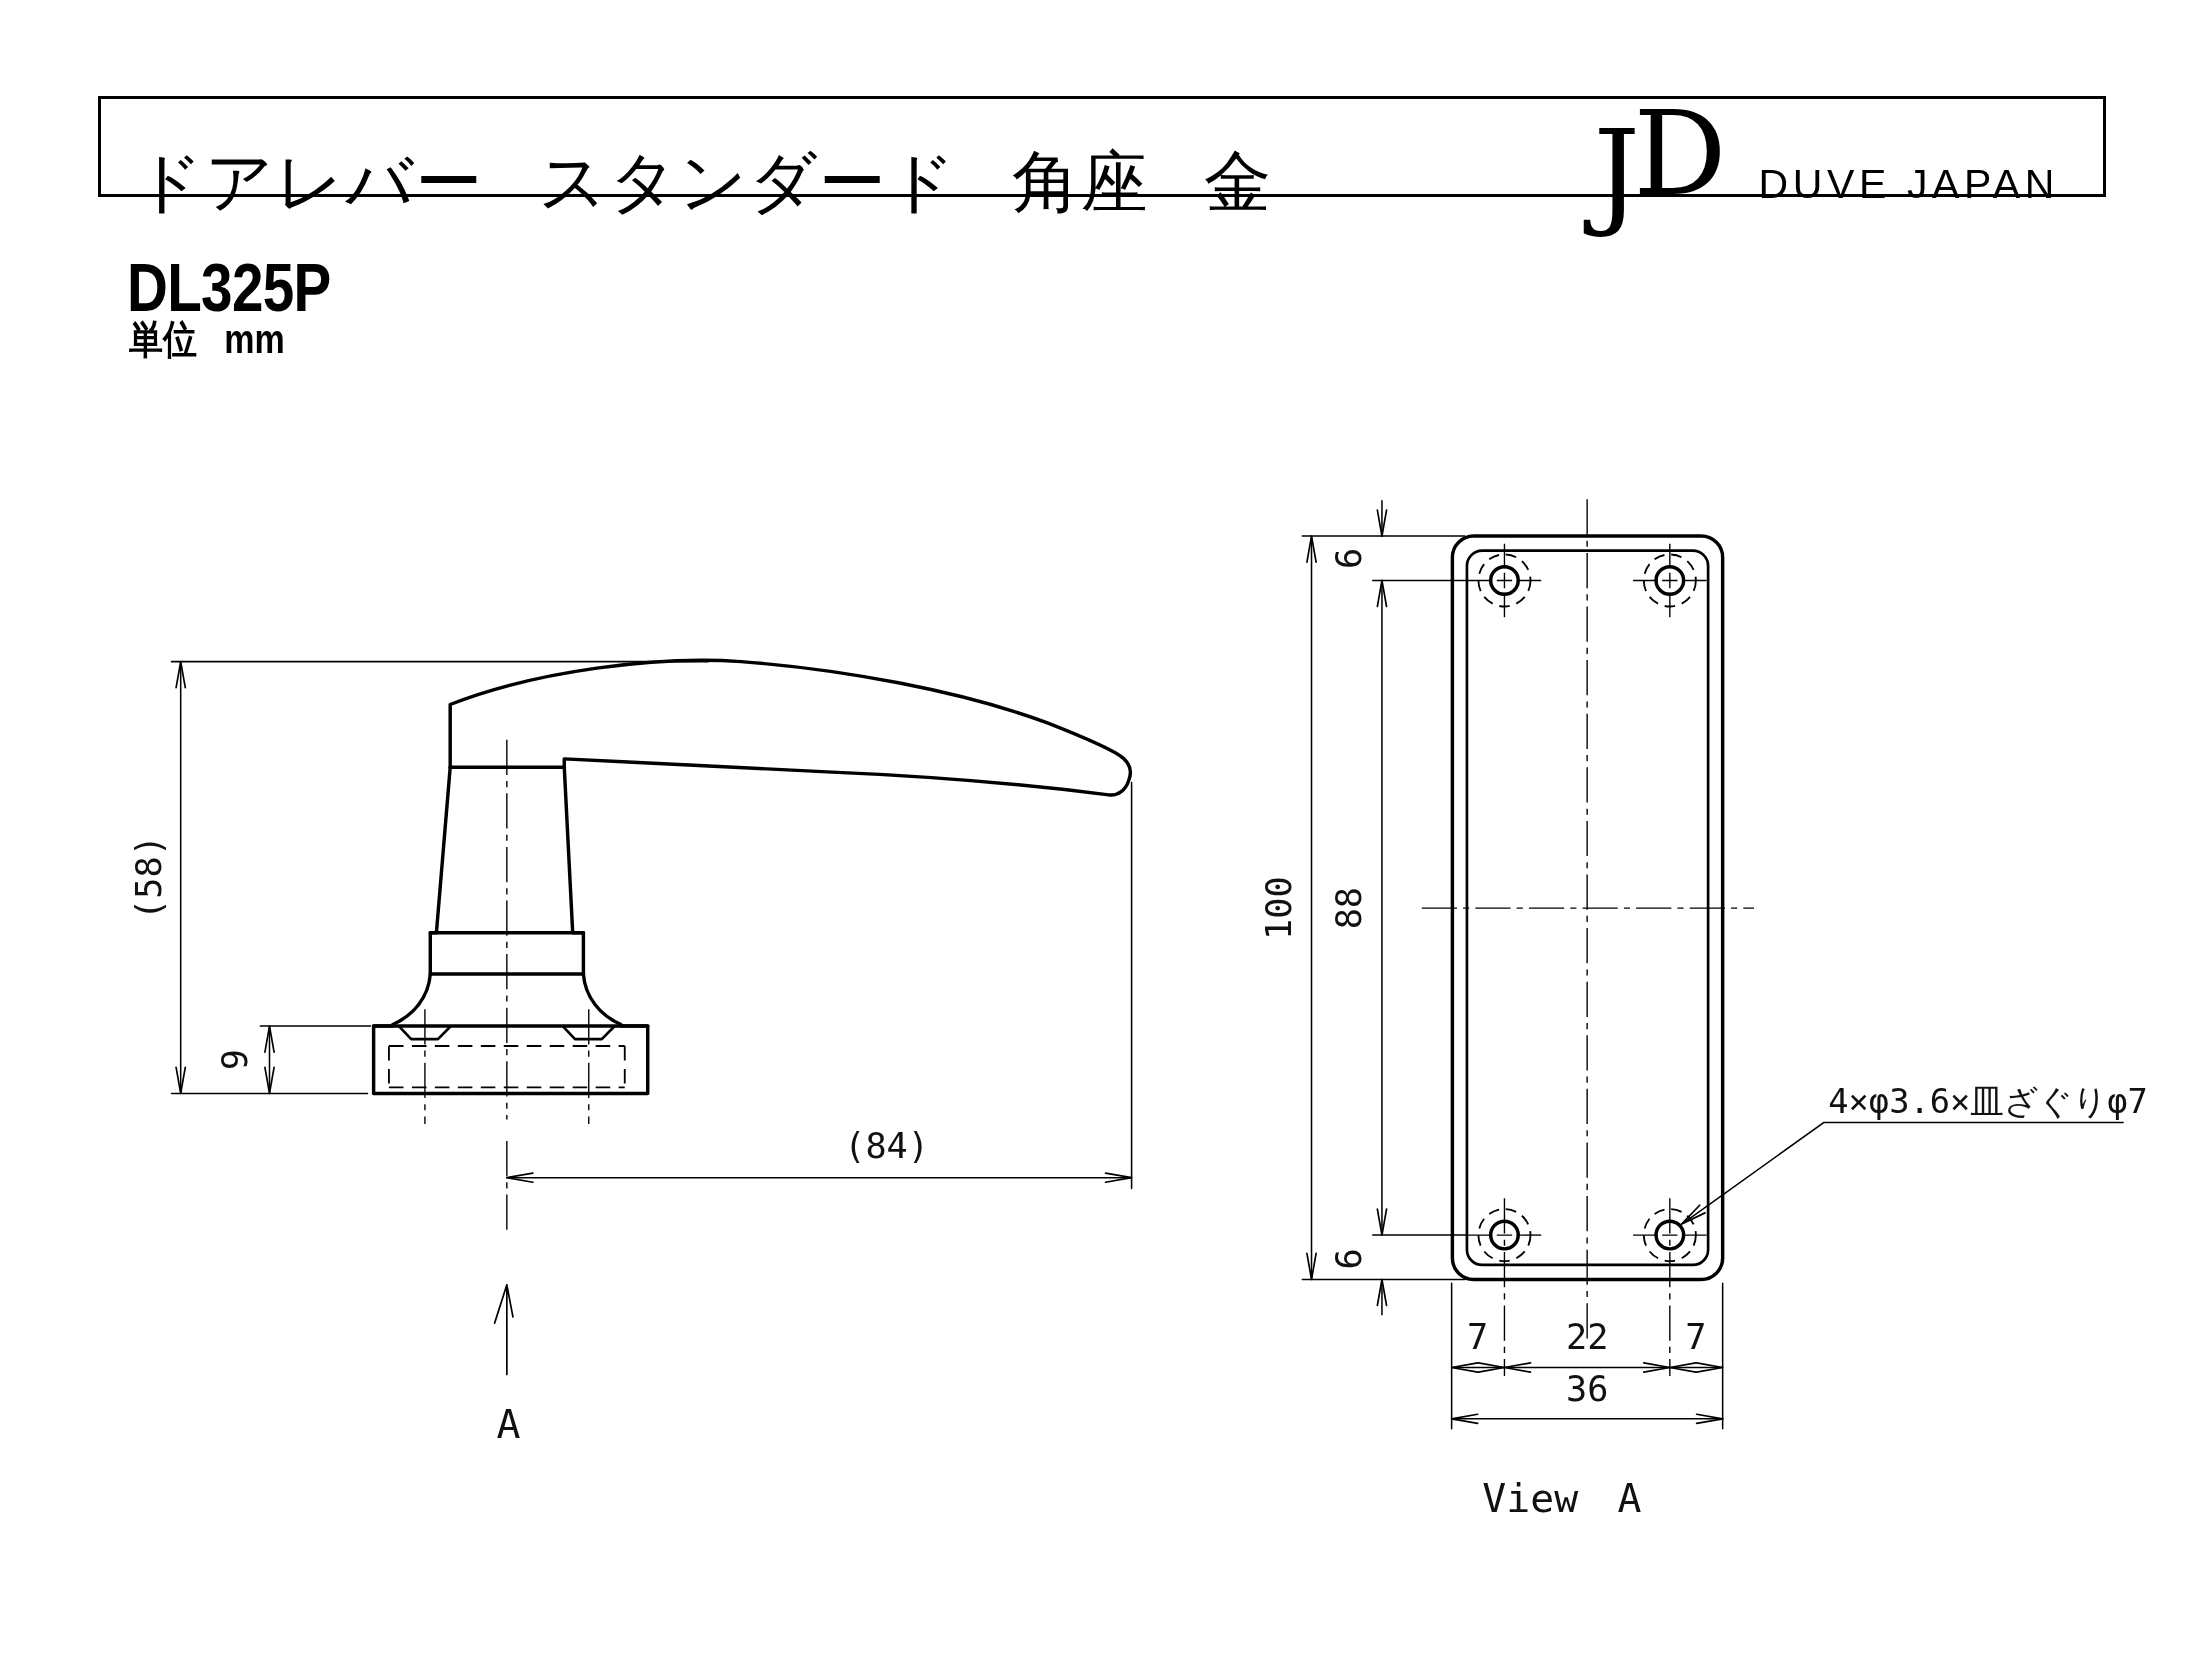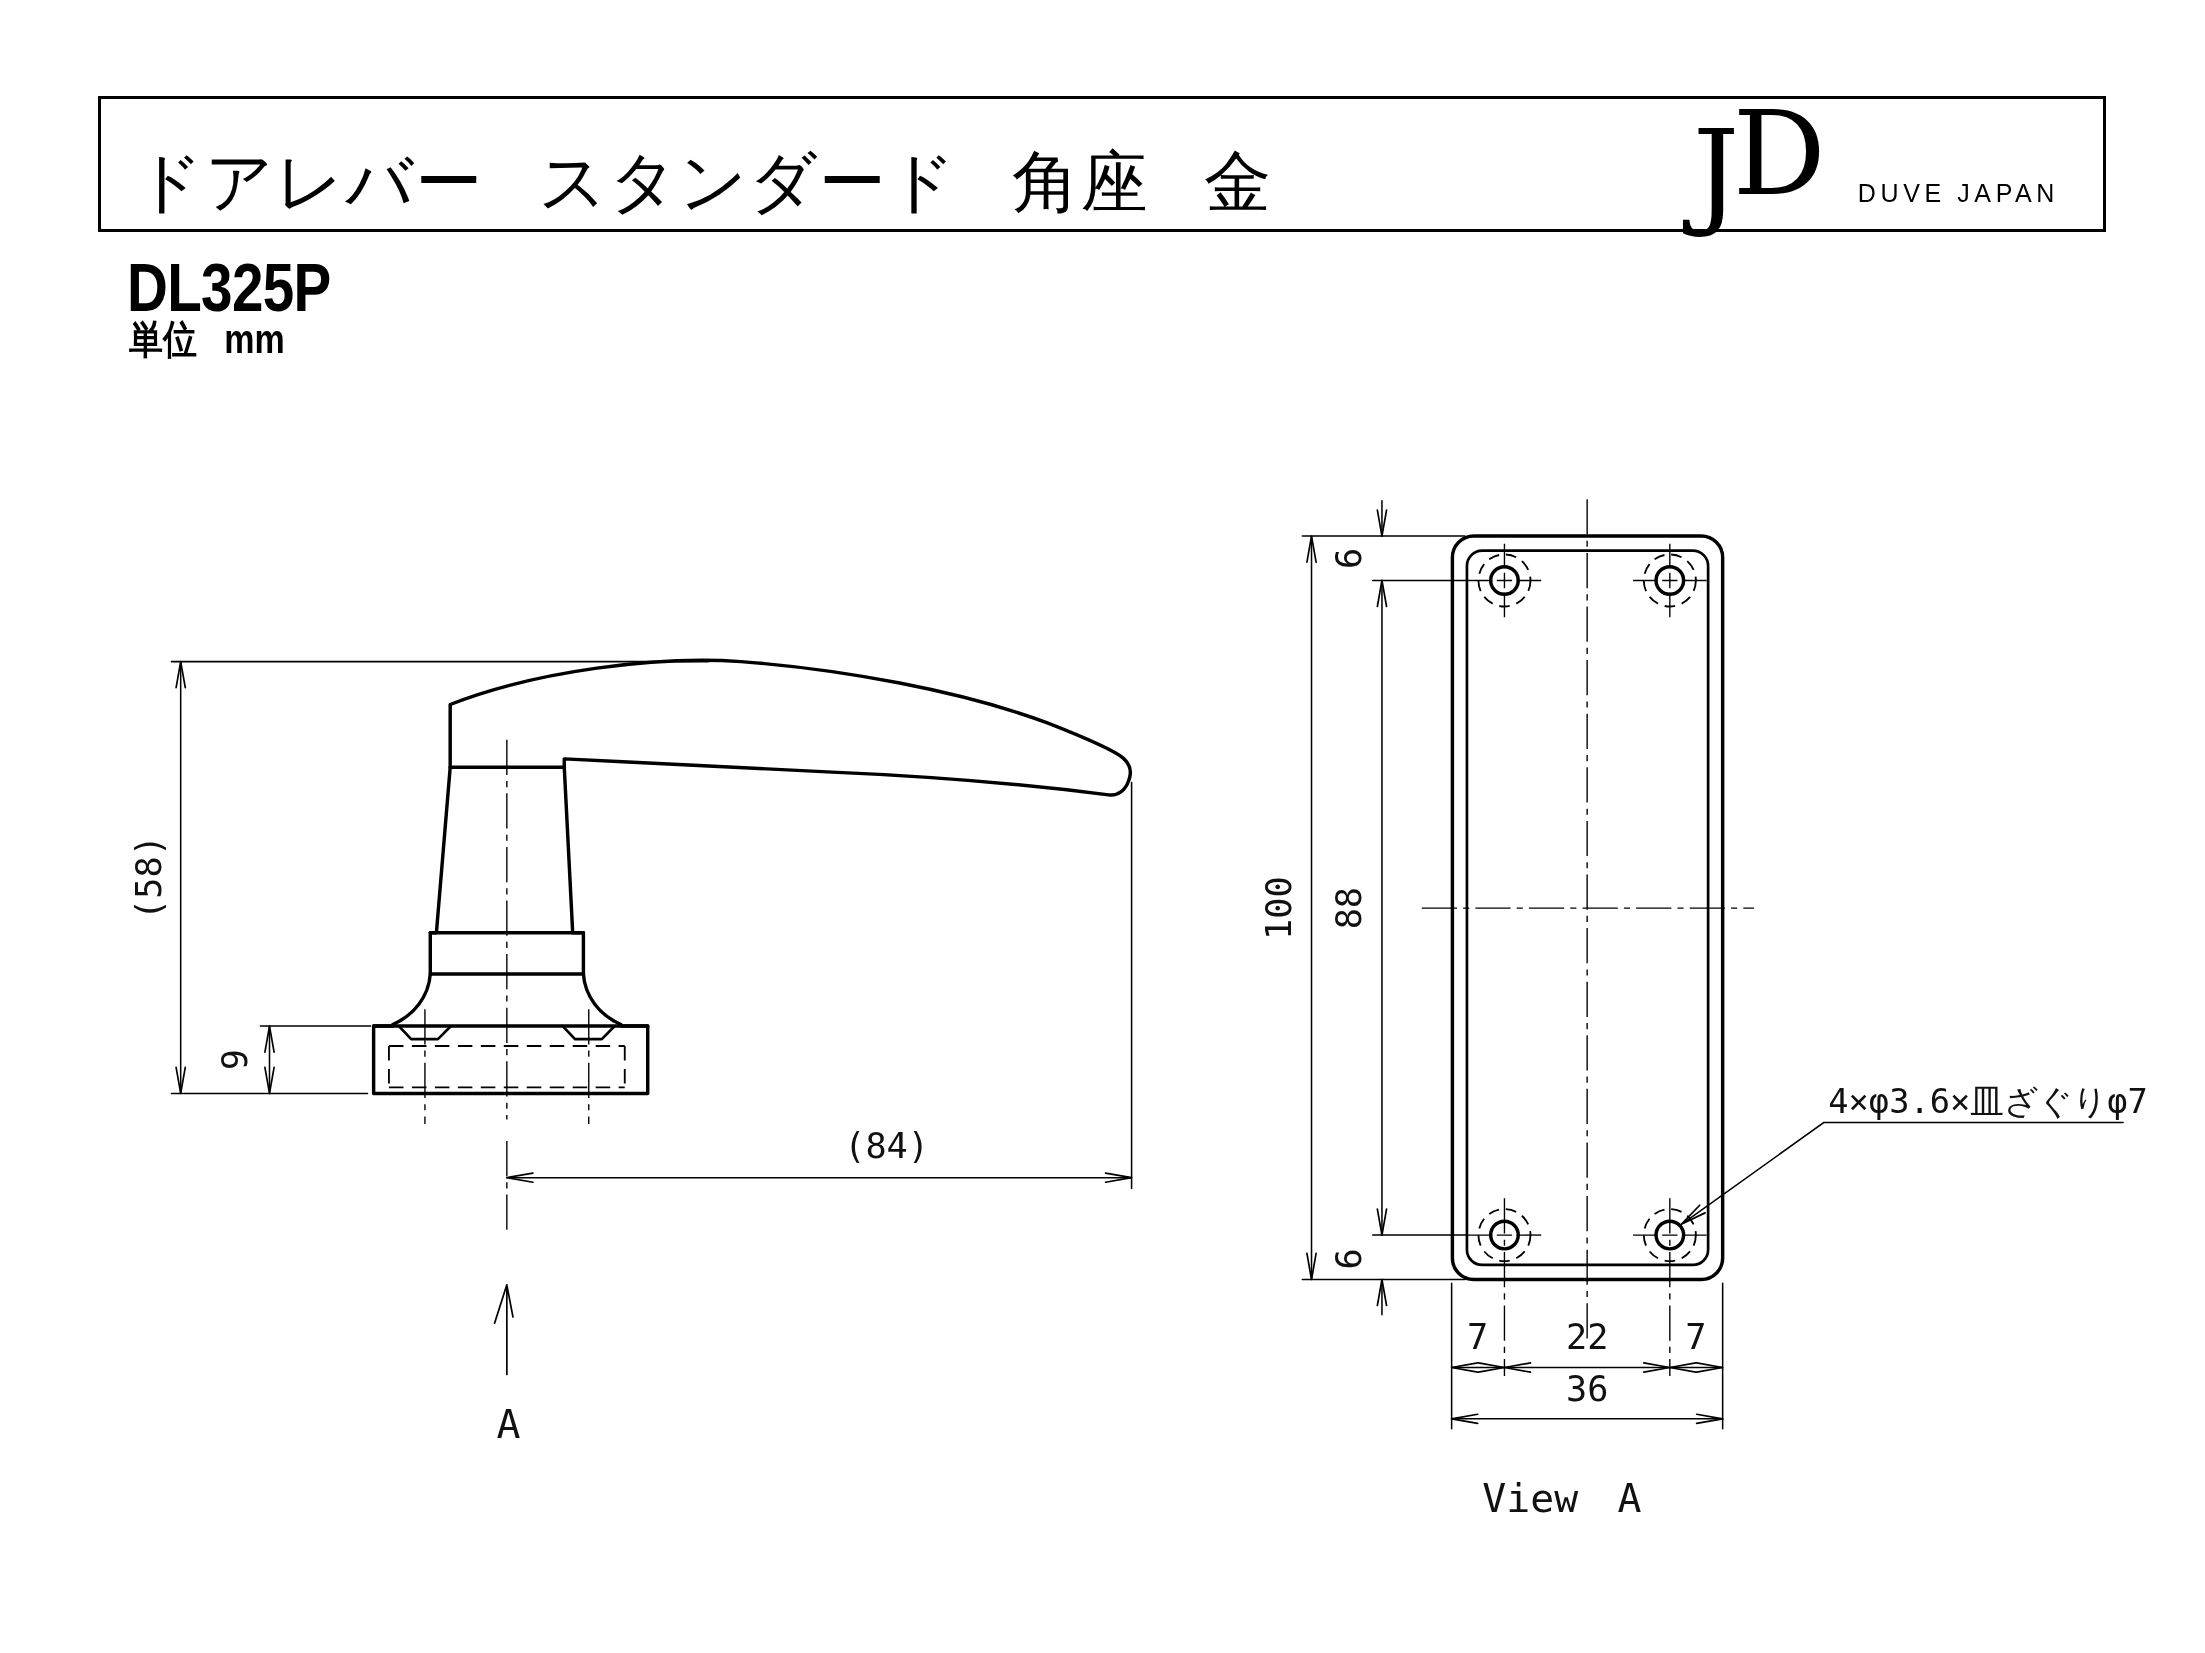--- a/index.html
+++ b/index.html
@@ -1,28 +1,28 @@
 <!DOCTYPE html>
 <html style="font-size:12.3px"><head>
 <meta charset="utf-8">
 <style>
   html,body{margin:0;padding:0;background:#ffffff;}
   body{width:2205px;height:1654px;position:relative;overflow:hidden;
        font-family:"Liberation Sans",sans-serif;color:#000;}
 
   
-  .title-box{position:absolute;left:98px;top:96px;width:2008px;height:136px;
+  .title-box{position:absolute;left:98px;top:96px;width:2008px;height:101px;
              border:3.8px solid #000;background:#fff;box-sizing:border-box;}
   .title-text{position:absolute;left:34px;top:38px;font-family:"DejaVu Serif","Liberation Serif",serif;
               font-size:67px;letter-spacing:1.5px;word-spacing:32px;white-space:nowrap;}
   .logo{position:absolute;right:44px;top:6.1px;height:123px;display:flex;align-items:flex-end;}
   .logo-mark{position:relative;width:162px;height:121px;font-family:"DejaVu Serif","Liberation Serif",serif;}
   .jd-d{position:absolute;left:40px;top:-10.7px;font-size:116px;line-height:1;}
   .jd-j{position:absolute;left:0px;top:7.7px;font-size:116px;line-height:1;}
-  .logo-word{font-size:25px;letter-spacing:4.6px;padding-bottom:20px;padding-left:3.1px;white-space:nowrap;}
+  .logo-word{font-size:41px;letter-spacing:4.6px;padding-bottom:20px;padding-left:3.1px;white-space:nowrap;}
 
   
   .model{position:absolute;left:127px;top:248px;font-size:69px;font-weight:bold;
          transform:scaleX(.82);transform-origin:left top;letter-spacing:-0.8px;}
   .unit-row{position:absolute;left:129px;top:312px;font-size:40px;font-weight:bold;
             transform:scaleX(.85);transform-origin:left top;}
   .unit-row .uv{margin-left:32px;}
 
   
   svg.drawing{position:absolute;left:0;top:0;}

